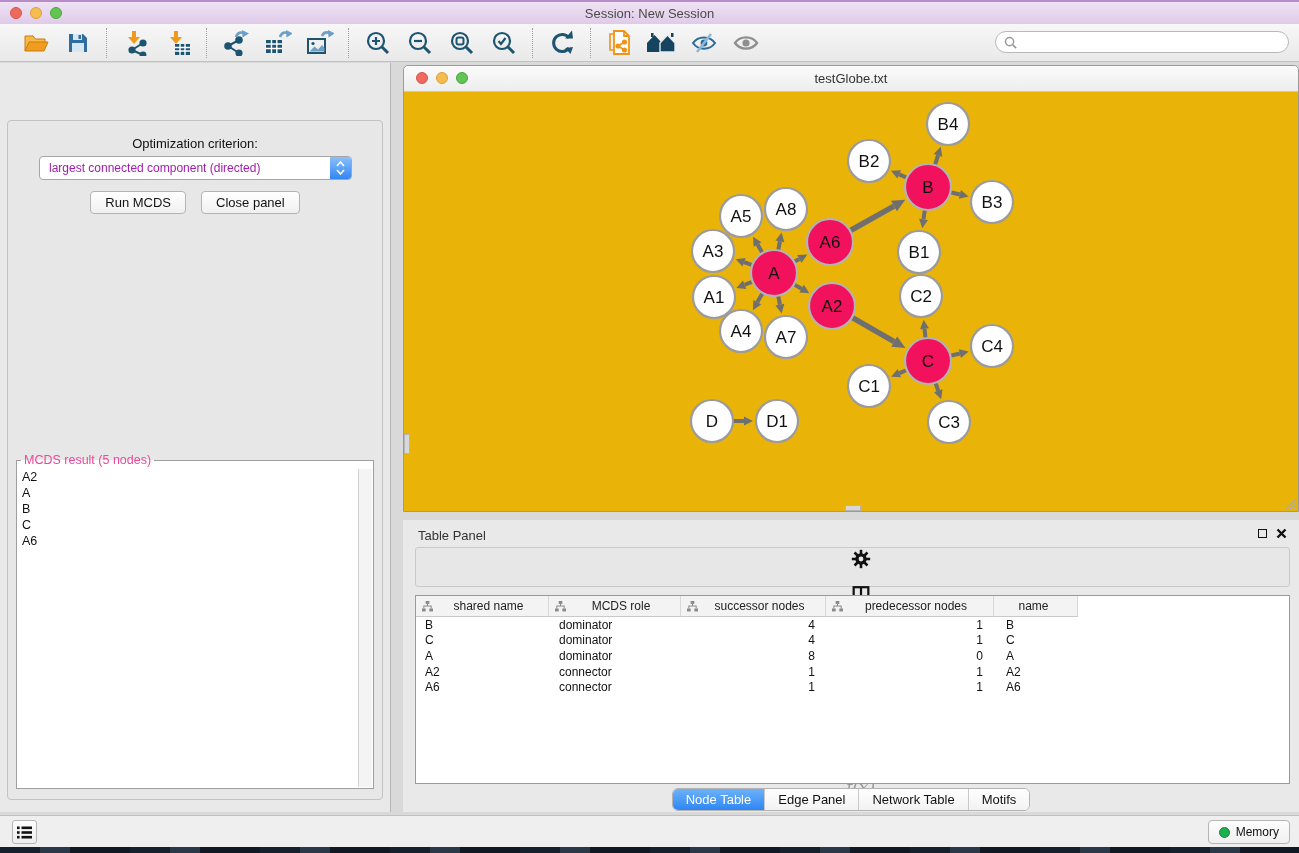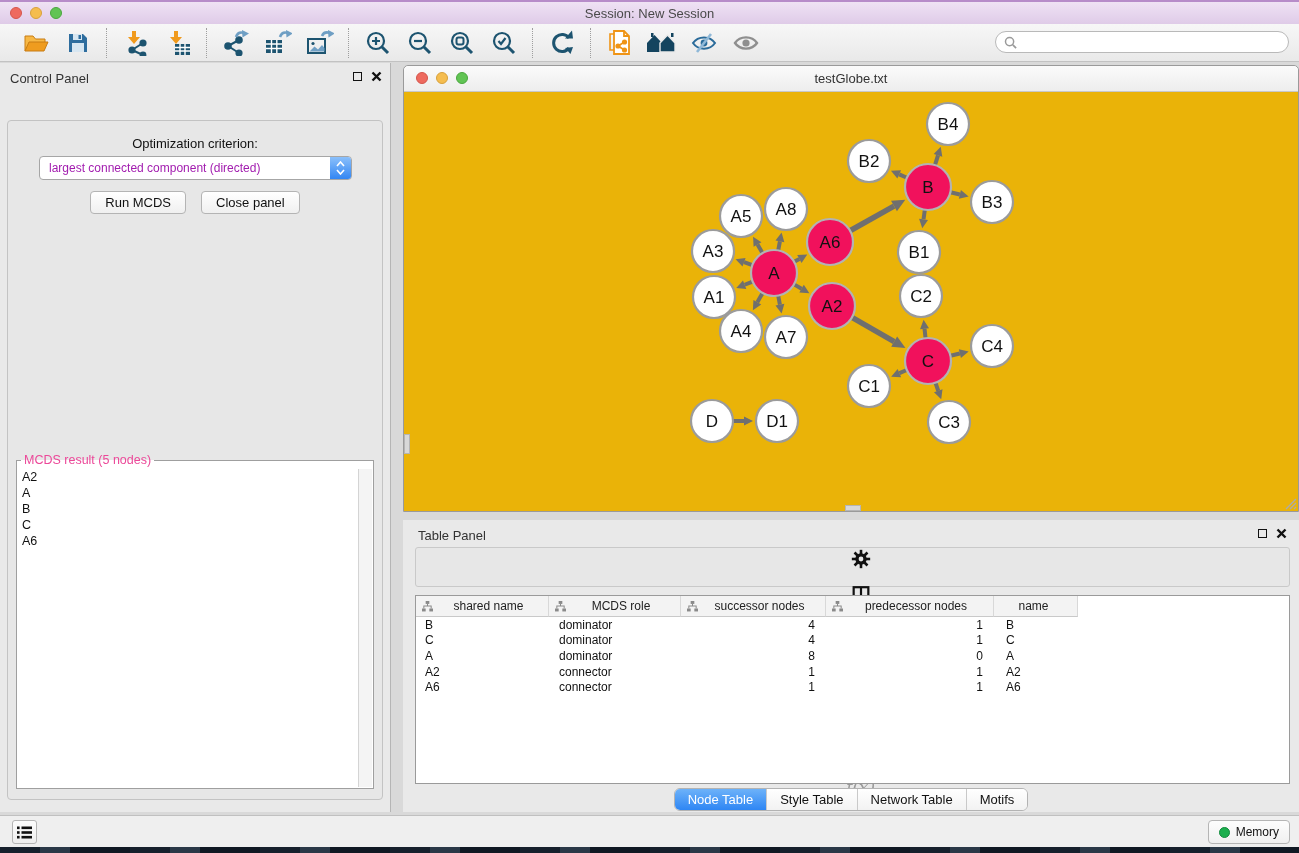--- a/index.html
+++ b/index.html
@@ -263,29 +263,20 @@
     <div class="searchbox">
       <svg width="13" height="13" viewBox="0 0 14 14">
         <circle cx="6" cy="6" r="4.4" fill="none" stroke="#9a9a9a" stroke-width="1.6"></circle>
         <path d="M9.5 9.5 L13 13" stroke="#9a9a9a" stroke-width="1.8"></path>
       </svg>
       <input value="" placeholder="" style="">
     </div>
   </div>
 
   <div class="control-panel">
-    <div class="panel-header">
-      <span class="ph-title">Control Panel</span>
-      <span class="ph-icons">
-        <span class="icon-sq"></span>
-        <svg width="11" height="11" viewBox="0 0 11 11">
-          <path d="M1.5 1.5 L9.5 9.5 M9.5 1.5 L1.5 9.5" stroke="#111" stroke-width="2.4"></path>
-        </svg>
-      </span>
-    </div>
     <div class="cp-content">
       <div class="opt-label">Optimization criterion:</div>
       <div class="select">
         <span class="val">largest connected component (directed)</span>
         <span class="step">
           <svg width="9" height="6" viewBox="0 0 9 6">
               <path d="M1 5 L4.5 1 L8 5" fill="none" stroke="#fff" stroke-width="1.6"></path>
             </svg>
           <svg width="9" height="6" viewBox="0 0 9 6">
               <path d="M1 1 L4.5 5 L8 1" fill="none" stroke="#fff" stroke-width="1.6"></path>
@@ -626,21 +617,21 @@
             <div class="td a-right">1</div>
             <div class="td a-right">1</div>
             <div class="td a-left4">A6</div>
             <div class="td"></div>
           </div>
         </div>
     </div>
     <div class="tp-tabs">
       <div class="seg">
           <div class="tab active">Node Table</div>
-          <div class="tab">Style Table</div>
+          <div class="tab">Edge Panel</div>
           <div class="tab">Network Table</div>
           <div class="tab">Motifs</div>
         </div>
     </div>
   </div>
 
   <div class="statusbar">
     <button class="sq-btn">
       <svg width="15" height="13" viewBox="0 0 15 13">
         <g fill="#111">

